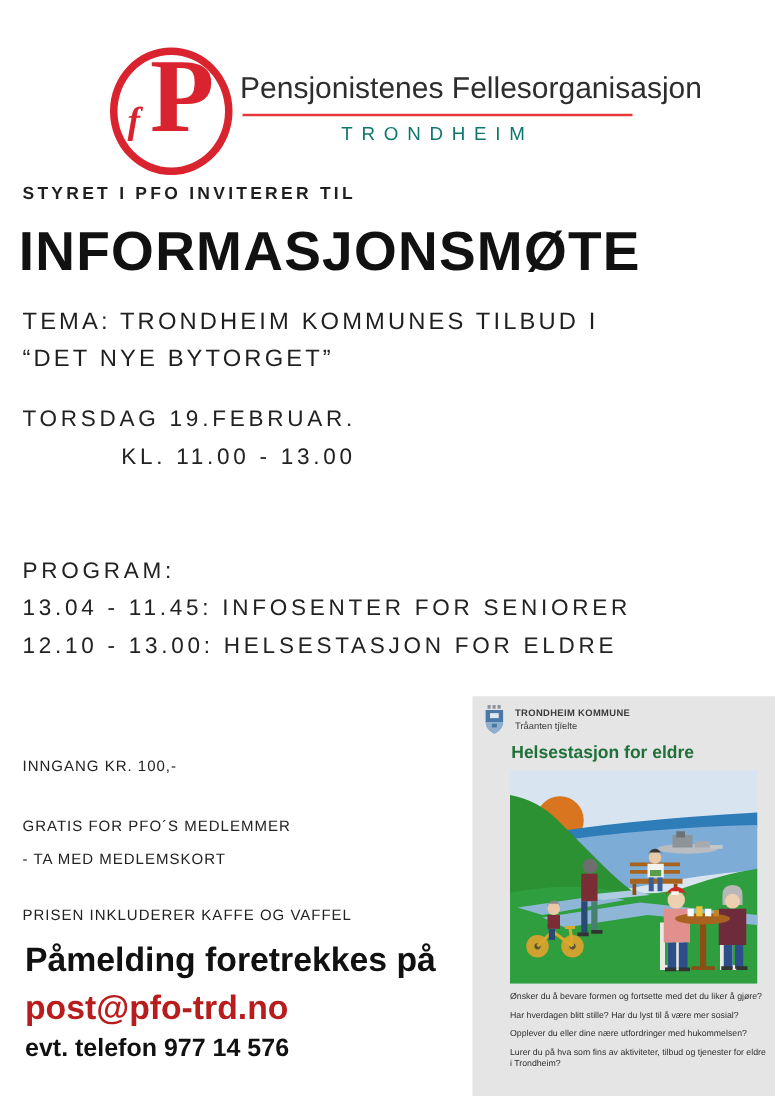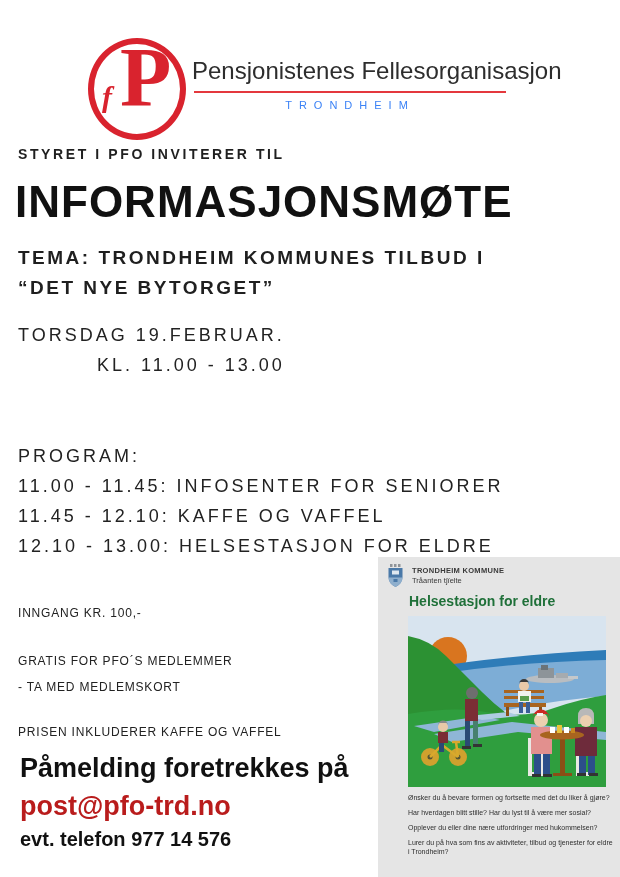--- a/index.html
+++ b/index.html
@@ -9,27 +9,27 @@
 
   
   .logo-circle { left:88px; top:38px; width:98px; height:102px; border:6px solid #d9232e;
                  border-radius:50%; }
   .logo-p { position:absolute; left:26px; top:-8px; font-family:"Liberation Serif", serif;
             font-weight:bold; font-size:84px; color:#d9232e; line-height:1; }
   .logo-f { position:absolute; left:8px; top:38px; font-family:"Liberation Serif", serif;
             font-weight:bold; font-style:italic; font-size:30px; color:#d9232e; line-height:1; }
   .org-name { left:192px; top:57px; font-size:24px; color:#2d2d2d; }
   .org-divider { left:194px; top:91px; width:312px; height:2px; background:#e4383d; }
-  .org-city { left:194px; top:99px; width:312px; text-align:center; font-size:11px;
-              letter-spacing:7px; color:#3b82f6; }
+  .org-city { left:194px; top:99px; width:312px; text-align:center; font-size:15px;
+              letter-spacing:7px; color:#0f766e; }
 
   
   .intro-line { left:18px; top:146px; font-size:14px; font-weight:bold; letter-spacing:2.6px; color:#1f1f1f; }
   .main-title { left:15px; top:177px; font-size:44px; font-weight:bold; letter-spacing:1px; color:#111; }
-  .tema { left:18px; top:243px; font-size:19px; font-weight:bold; letter-spacing:2.5px;
+  .tema { left:18px; top:243px; font-size:19px; font-weight:normal; letter-spacing:2.5px;
           line-height:30px; color:#1f1f1f; }
 
   
   .caps-block { font-size:18px; letter-spacing:3px; line-height:30px; color:#222; }
   .when-block { left:18px; top:320px;text-align:right; }
   .program-block { left:18px; top:441px; }
 
   .price-block { font-size:12px; letter-spacing:0.8px; color:#222; line-height:26px; }
   .price-entry { left:18px; top:600px; }
   .price-free { left:18px; top:648px; }
@@ -73,22 +73,21 @@
     <div>“DET NYE BYTORGET”</div>
   </div>
 
   <div class="abs caps-block when-block">
     <div>TORSDAG 19.FEBRUAR.</div>
     <div>KL. 11.00 - 13.00</div>
   </div>
 
   <div class="abs caps-block program-block">
     <div>PROGRAM:</div>
-    <div>11.00 - 11.45: INFOSENTER FOR SENIORER</div>
-    <div>11.45 - 12.10: KAFFE OG VAFFEL</div>
+    <div>13.04 - 11.45: INFOSENTER FOR SENIORER</div>
     <div>12.10 - 13.00: HELSESTASJON FOR ELDRE</div>
   </div>
 
   <div class="abs price-block price-entry">INNGANG KR. 100,-</div>
   <div class="abs price-block price-free">
     <div>GRATIS FOR PFO´S MEDLEMMER</div>
     <div>- TA MED MEDLEMSKORT</div>
   </div>
   <div class="abs price-block price-includes">PRISEN INKLUDERER KAFFE OG VAFFEL</div>
 

